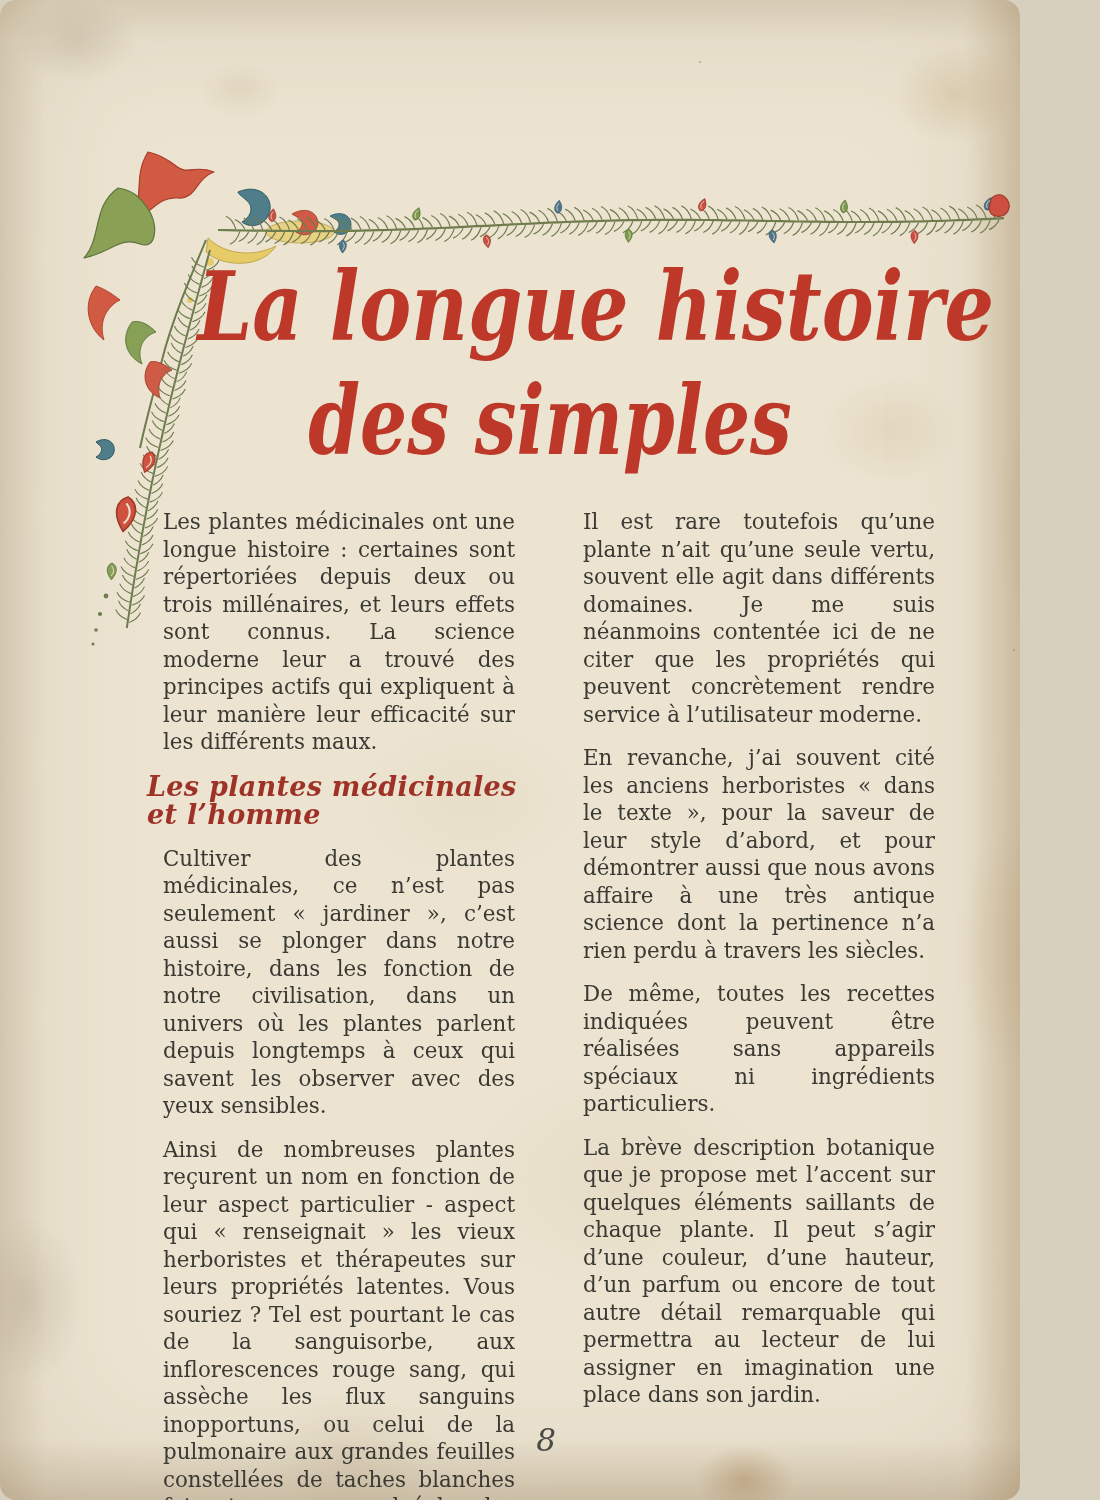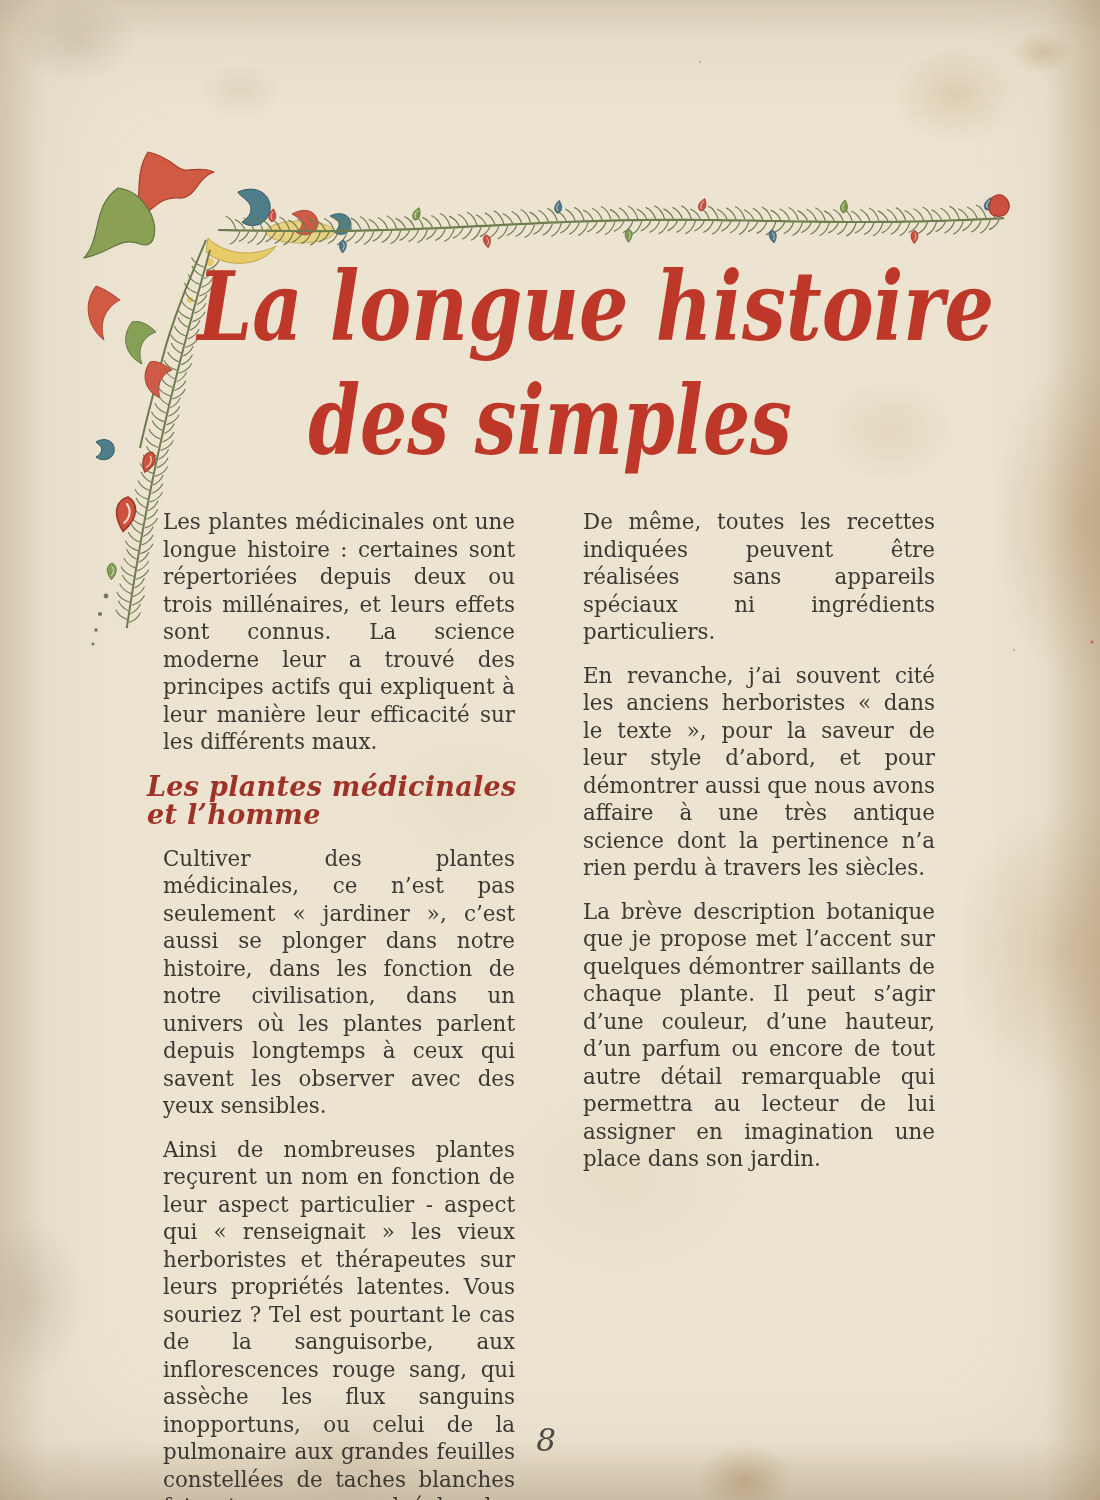--- a/index.html
+++ b/index.html
@@ -1,17 +1,17 @@
 <!DOCTYPE html>
 <html lang="fr"><head>
 <meta charset="utf-8">
 <style>
   html,body{margin:0;padding:0;background:#d8d0be;}
   .page{
-    position:relative;width:1100px;height:1500px;overflow:hidden;
+    position:relative;width:1020px;height:1500px;overflow:hidden;
     font-family:"DejaVu Serif", serif;
     background-color:#ece4d1;
     background-image:
       radial-gradient(circle 3px at 1092px 642px, rgba(185,45,35,.85), rgba(185,45,35,0) 70%),
       radial-gradient(circle 2px at 700px 62px, rgba(95,75,55,.55), rgba(95,75,55,0) 70%),
       radial-gradient(circle 2px at 1014px 650px, rgba(95,75,55,.5), rgba(95,75,55,0) 70%),
       radial-gradient(ellipse 90px 70px at 955px 95px, rgba(172,132,70,.20), rgba(172,132,70,0) 70%),
       radial-gradient(ellipse 42px 30px at 1042px 52px, rgba(160,115,55,.25), rgba(160,115,55,0) 70%),
       radial-gradient(ellipse 130px 240px at 1085px 520px, rgba(165,125,70,.28), rgba(165,125,70,0) 70%),
       radial-gradient(ellipse 160px 210px at 1065px 950px, rgba(170,130,75,.24), rgba(170,130,75,0) 70%),
@@ -21,20 +21,21 @@
       radial-gradient(ellipse 130px 90px at 350px 1455px, rgba(150,120,80,.13), rgba(150,120,80,0) 70%),
       radial-gradient(ellipse 100px 80px at 890px 430px, rgba(175,140,85,.15), rgba(175,140,85,0) 70%),
       radial-gradient(ellipse 60px 40px at 240px 90px, rgba(160,130,90,.12), rgba(160,130,90,0) 70%),
       radial-gradient(ellipse 220px 160px at 620px 1180px, rgba(180,150,100,.10), rgba(180,150,100,0) 70%),
       radial-gradient(ellipse 160px 110px at 470px 800px, rgba(185,160,110,.09), rgba(185,160,110,0) 70%),
       linear-gradient(to left,  rgba(150,115,65,.28), rgba(150,115,65,0) 55px),
       linear-gradient(to right, rgba(140,110,70,.16), rgba(140,110,70,0) 45px),
       linear-gradient(to top,   rgba(125,95,60,.22),  rgba(125,95,60,0) 60px),
       linear-gradient(to bottom,rgba(135,110,75,.12), rgba(135,110,75,0) 40px);
     box-shadow: inset 0 0 140px rgba(118,88,48,.18);
+    border-radius: 16px;
   }
   .deco{position:absolute;left:0;top:0;pointer-events:none;}
   .title{
     position:absolute;top:250px;left:120px;width:860px;text-align:center;
     color:#bd3828;font-style:italic;font-weight:bold;line-height:114px;
   }
   .title .t1{display:block;font-size:95px;transform:scaleX(.82);transform-origin:50% 50%;white-space:nowrap;}
   .title .t2{display:block;font-size:95px;transform:scaleX(.78);transform-origin:50% 50%;white-space:nowrap;}
   .col{
     position:absolute;top:492px;width:384px;
@@ -378,19 +379,20 @@
     <span class="t2">des simples</span>
   </div>
 
   <div id="col-left" class="col col-left">
       <p>Les plantes médicinales ont une longue histoire : certaines sont répertoriées depuis deux ou trois millénaires, et leurs effets sont connus. La science moderne leur a trouvé des principes actifs qui expliquent à leur manière leur efficacité sur les différents maux.</p>
       <h2>Les plantes médicinales et l’homme</h2>
       <p>Cultiver des plantes médicinales, ce n’est pas seulement « jardiner », c’est aussi se plonger dans notre histoire, dans les fonction de notre civilisation, dans un univers où les plantes parlent depuis longtemps à ceux qui savent les observer avec des yeux sensibles.</p>
       <p>Ainsi de nombreuses plantes reçurent un nom en fonction de leur aspect particulier - aspect qui « renseignait » les vieux herboristes et thérapeutes sur leurs propriétés latentes. Vous souriez ? Tel est pourtant le cas de la sanguisorbe, aux inflorescences rouge sang, qui assèche les flux sanguins inopportuns, ou celui de la pulmonaire aux grandes feuilles constellées de taches blanches faisant songer aux alvéoles des poumons, une plante qui soigne réellement les affections des organes respiratoires !</p>
     </div>
   <div id="col-right" class="col col-right">
+      <p>Il est rare toutefois qu’une plante n’ait qu’une seule vertu, souvent elle agit dans différents domaines. Je me suis néanmoins contentée ici de ne citer que les propriétés qui peuvent concrètement rendre service à l’utilisateur moderne.</p>
+      <p>En revanche, j’ai souvent cité les anciens herboristes « dans le texte », pour la saveur de leur style d’abord, et pour démontrer aussi que nous avons affaire à une très antique science dont la pertinence n’a rien perdu à travers les siècles.</p>
       <p>De même, toutes les recettes indiquées peuvent être réalisées sans appareils spéciaux ni ingrédients particuliers.</p>
-      <p>En revanche, j’ai souvent cité les anciens herboristes « dans le texte », pour la saveur de leur style d’abord, et pour démontrer aussi que nous avons affaire à une très antique science dont la pertinence n’a rien perdu à travers les siècles.</p>
-      <p>La brève description botanique que je propose met l’accent sur quelques démontrer saillants de chaque plante. Il peut s’agir d’une couleur, d’une hauteur, d’un parfum ou encore de tout autre détail remarquable qui permettra au lecteur de lui assigner en imagination une place dans son jardin.</p>
+      <p>La brève description botanique que je propose met l’accent sur quelques éléments saillants de chaque plante. Il peut s’agir d’une couleur, d’une hauteur, d’un parfum ou encore de tout autre détail remarquable qui permettra au lecteur de lui assigner en imagination une place dans son jardin.</p>
     </div>
 
   <div class="page-number">8</div>
 </div>
 
 </body></html>

